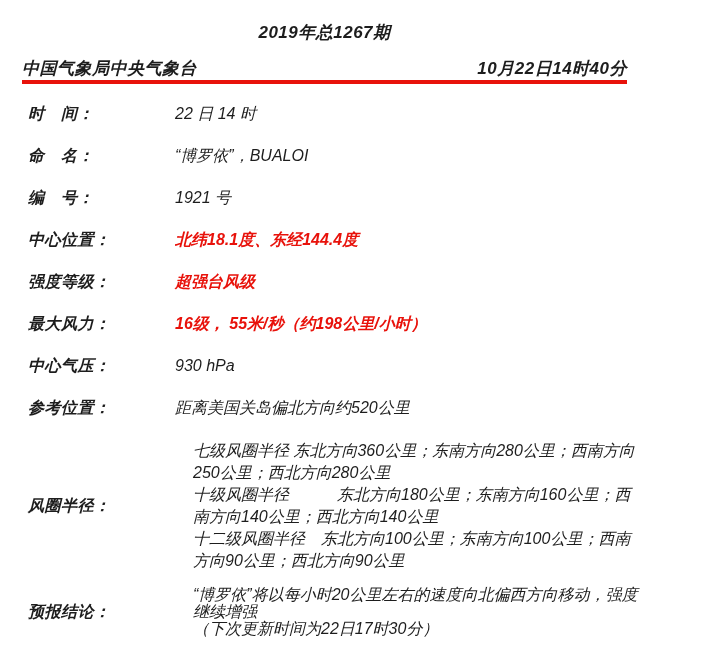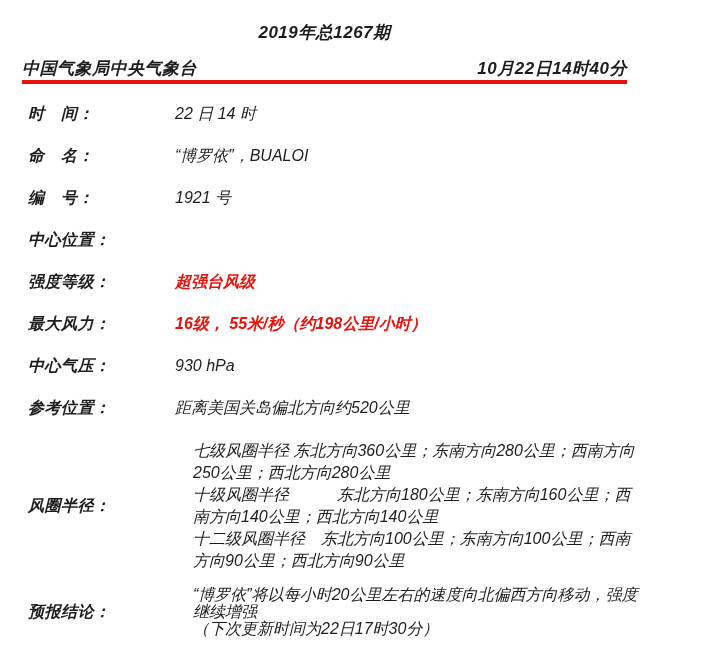--- a/index.html
+++ b/index.html
@@ -70,20 +70,21 @@
         <span class="field-value">“博罗依”，BUALOI</span>
       </div>
 
       <div class="field-row">
         <span class="field-label">编　号：</span>
         <span class="field-value">1921 号</span>
       </div>
 
       <div class="field-row">
         <span class="field-label">中心位置：</span>
+        <span class="field-value red">北纬18.1度、东经144.4度</span>
       </div>
 
       <div class="field-row">
         <span class="field-label">强度等级：</span>
         <span class="field-value red">超强台风级</span>
       </div>
 
       <div class="field-row">
         <span class="field-label">最大风力：</span>
         <span class="field-value red">16级， 55米/秒（约198公里/小时）</span>

